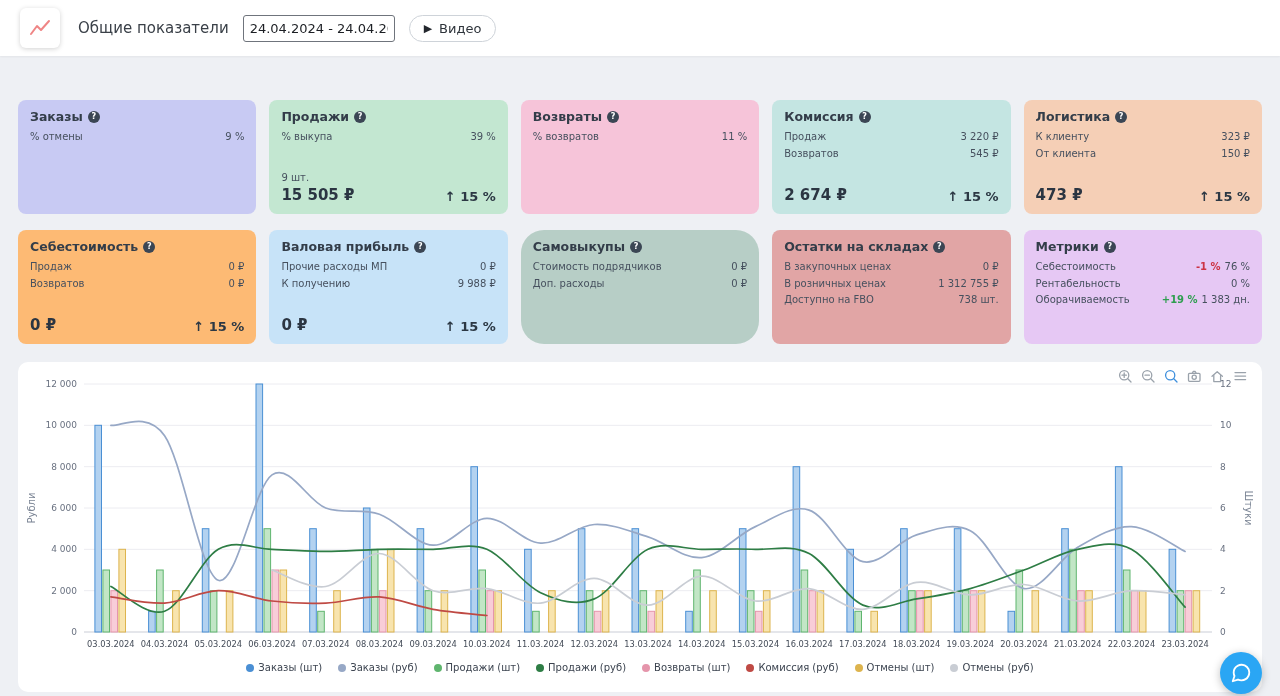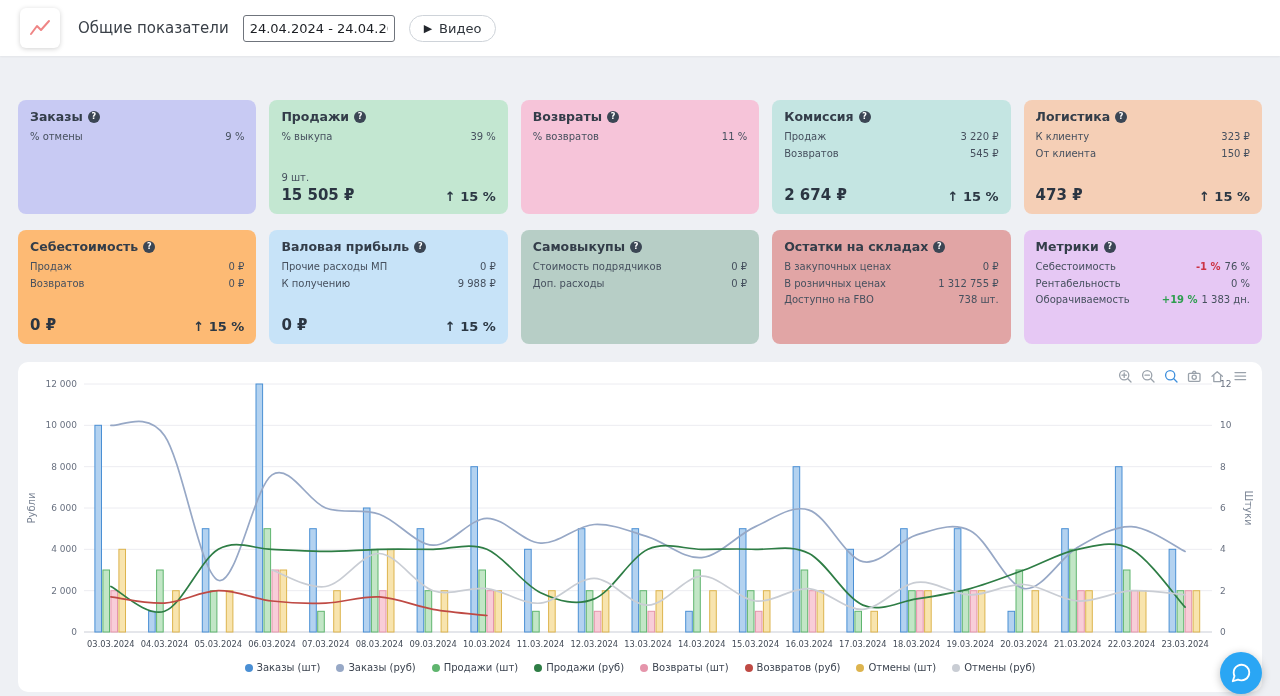--- a/index.html
+++ b/index.html
@@ -173,21 +173,21 @@
           <span class="row-value"><span>9 988 ₽</span></span>
         </div>
       </div>
       <div class="card-footer">
         <div class="footer-left">
           <div class="total">0 ₽</div>
         </div>
         <div class="trend">↑ 15 %</div>
       </div>
     </div>
-    <div class="card" style="background: rgb(183, 206, 198);">
+    <div class="card" style="background: rgb(183, 206, 198); border-radius: 23px;">
       <div class="card-title">
         <span>Самовыкупы</span>
         <span class="help">?</span>
       </div>
       <div class="card-rows">
         <div class="card-row">
           <span class="row-label">Стоимость подрядчиков</span>
           <span class="row-value"><span>0 ₽</span></span>
         </div>
         <div class="card-row">
@@ -434,21 +434,21 @@
       <span class="legend-item">
         <span class="dot" style="background: rgb(46, 125, 69);"></span>
         <span>Продажи (руб)</span>
       </span>
       <span class="legend-item">
         <span class="dot" style="background: rgb(229, 149, 171);"></span>
         <span>Возвраты (шт)</span>
       </span>
       <span class="legend-item">
         <span class="dot" style="background: rgb(191, 74, 68);"></span>
-        <span>Возвратов (руб)</span>
+        <span>Комиссия (руб)</span>
       </span>
       <span class="legend-item">
         <span class="dot" style="background: rgb(221, 180, 78);"></span>
         <span>Отмены (шт)</span>
       </span>
       <span class="legend-item">
         <span class="dot" style="background: rgb(201, 205, 212);"></span>
         <span>Отмены (руб)</span>
       </span>
     </div>

